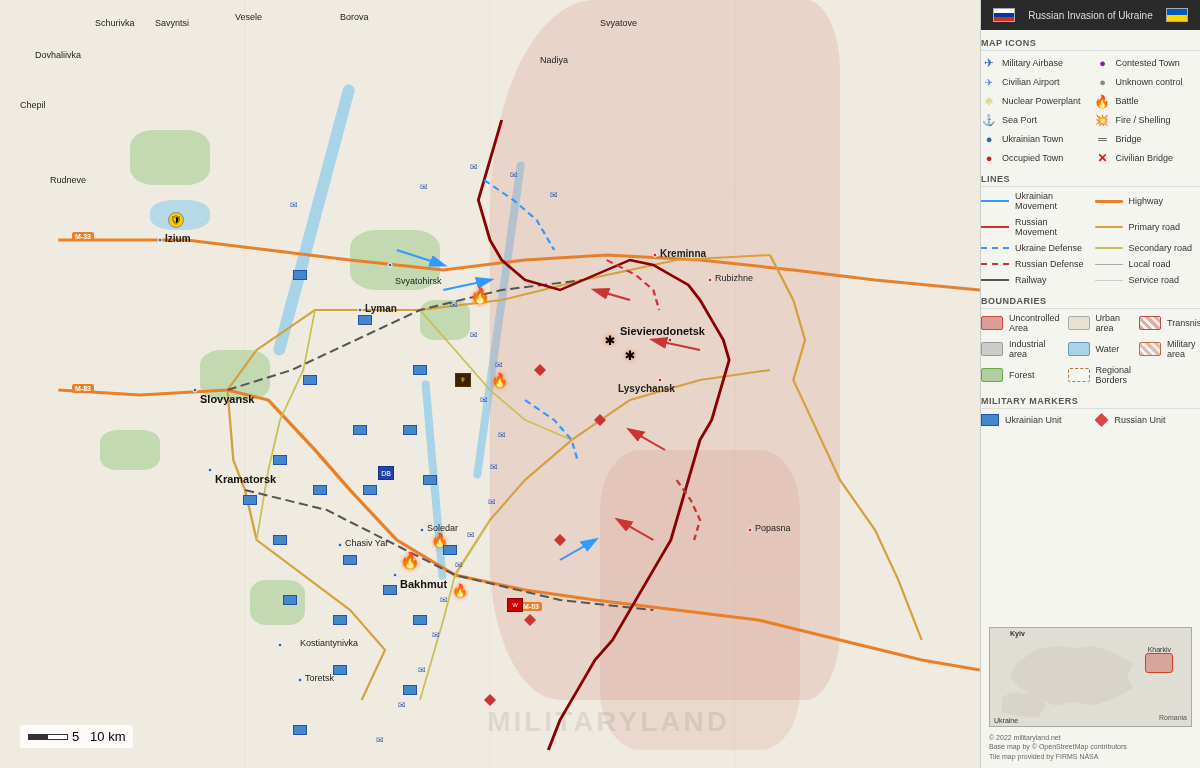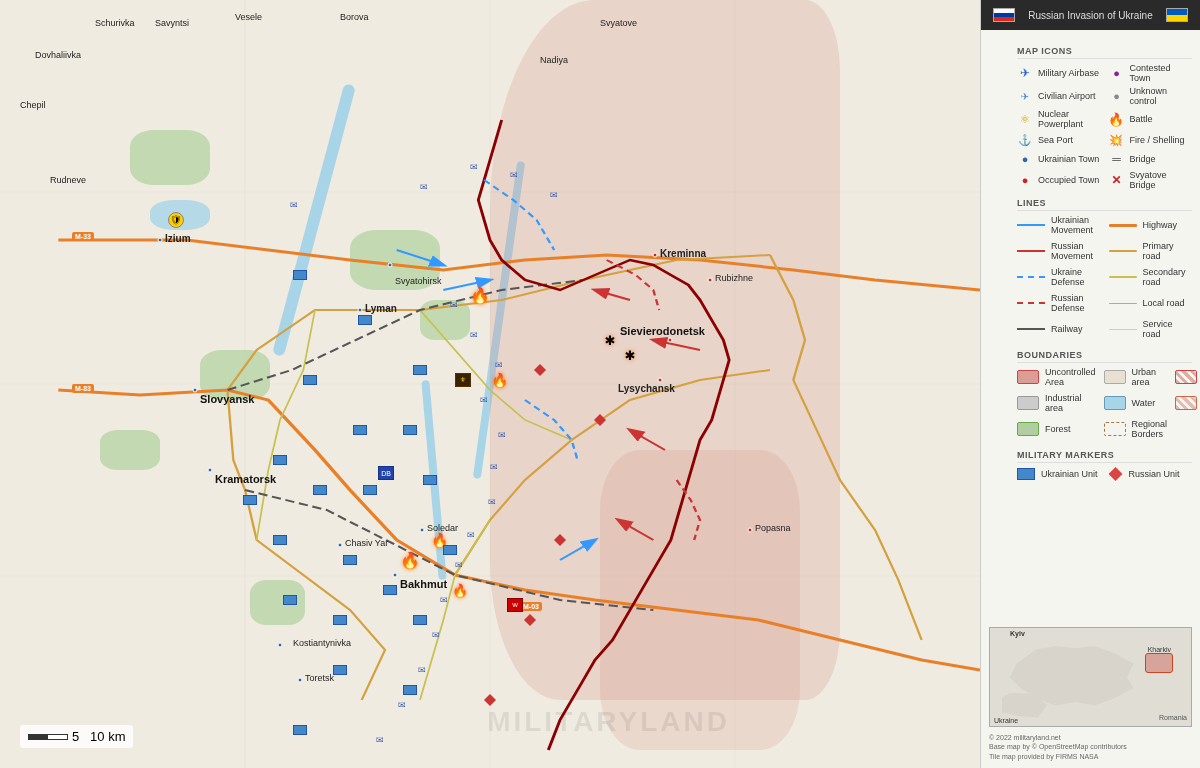--- a/index.html
+++ b/index.html
@@ -156,23 +156,21 @@
       letter-spacing: 0.5px;
     }
 
     #legend-main-title .date {
       font-size: 10px;
       color: #aaa;
       margin-top: 2px;
     }
 
     #legend-body {
-      padding: 8px;
       flex: 1;
-      margin-left: 28px;
     }
 
     .legend-section-title {
       font-size: 9px;
       font-weight: 700;
       color: #555;
       margin: 8px 0 4px;
       text-transform: uppercase;
       letter-spacing: 0.5px;
       border-bottom: 1px solid #ddd;
@@ -421,21 +419,21 @@
     <div class="city-dot" style="left:390px;top:265px;"></div>
     <div class="city-label" style="left:395px;top:276px;">Svyatohirsk</div>
 
     <div class="city-dot occupied" style="left:710px;top:280px;"></div>
     <div class="city-label" style="left:715px;top:273px;">Rubizhne</div>
 
     <div class="city-dot occupied" style="left:750px;top:530px;"></div>
     <div class="city-label" style="left:755px;top:523px;">Popasna</div>
 
     <div class="city-dot" style="left:280px;top:645px;"></div>
-    <div class="city-label" style="left:285px;top:638px;padding-left:8px;">Kostiantynivka</div>
+    <div class="city-label" style="left:292px;top:638px;padding-left:8px;">Kostiantynivka</div>
 
     <div class="city-dot" style="left:422px;top:530px;"></div>
     <div class="city-label" style="left:427px;top:523px;">Soledar</div>
 
     <div class="city-label" style="left:95px;top:18px;">Schurivka</div>
     <div class="city-label" style="left:155px;top:18px;">Savyntsi</div>
     <div class="city-label" style="left:235px;top:12px;">Vesele</div>
     <div class="city-label" style="left:340px;top:12px;">Borova</div>
     <div class="city-label" style="left:35px;top:50px;">Dovhaliivka</div>
     <div class="city-label" style="left:20px;top:100px;">Chepil</div>
@@ -578,21 +576,21 @@
           <div class="legend-icon bridge" style="font-size:12px;font-weight:bold;">═</div>
           <span>Bridge</span>
         </div>
 
         <div class="legend-item">
           <div class="legend-icon occ-town">●</div>
           <span>Occupied Town</span>
         </div>
         <div class="legend-item">
           <div class="legend-icon dest-bridge" style="font-size:12px;font-weight:bold;">✕</div>
-          <span>Svyatove Bridge</span>
+          <span>Civilian Bridge</span>
         </div>
 
       </div>
 
       <div class="legend-section-title">LINES</div>
       <div style="display:grid;grid-template-columns:1fr 1fr;gap:3px 8px;">
 
         <div class="legend-line-item">
           <div class="leg-line ukr-move"></div>
           <span>Ukrainian Movement</span>

